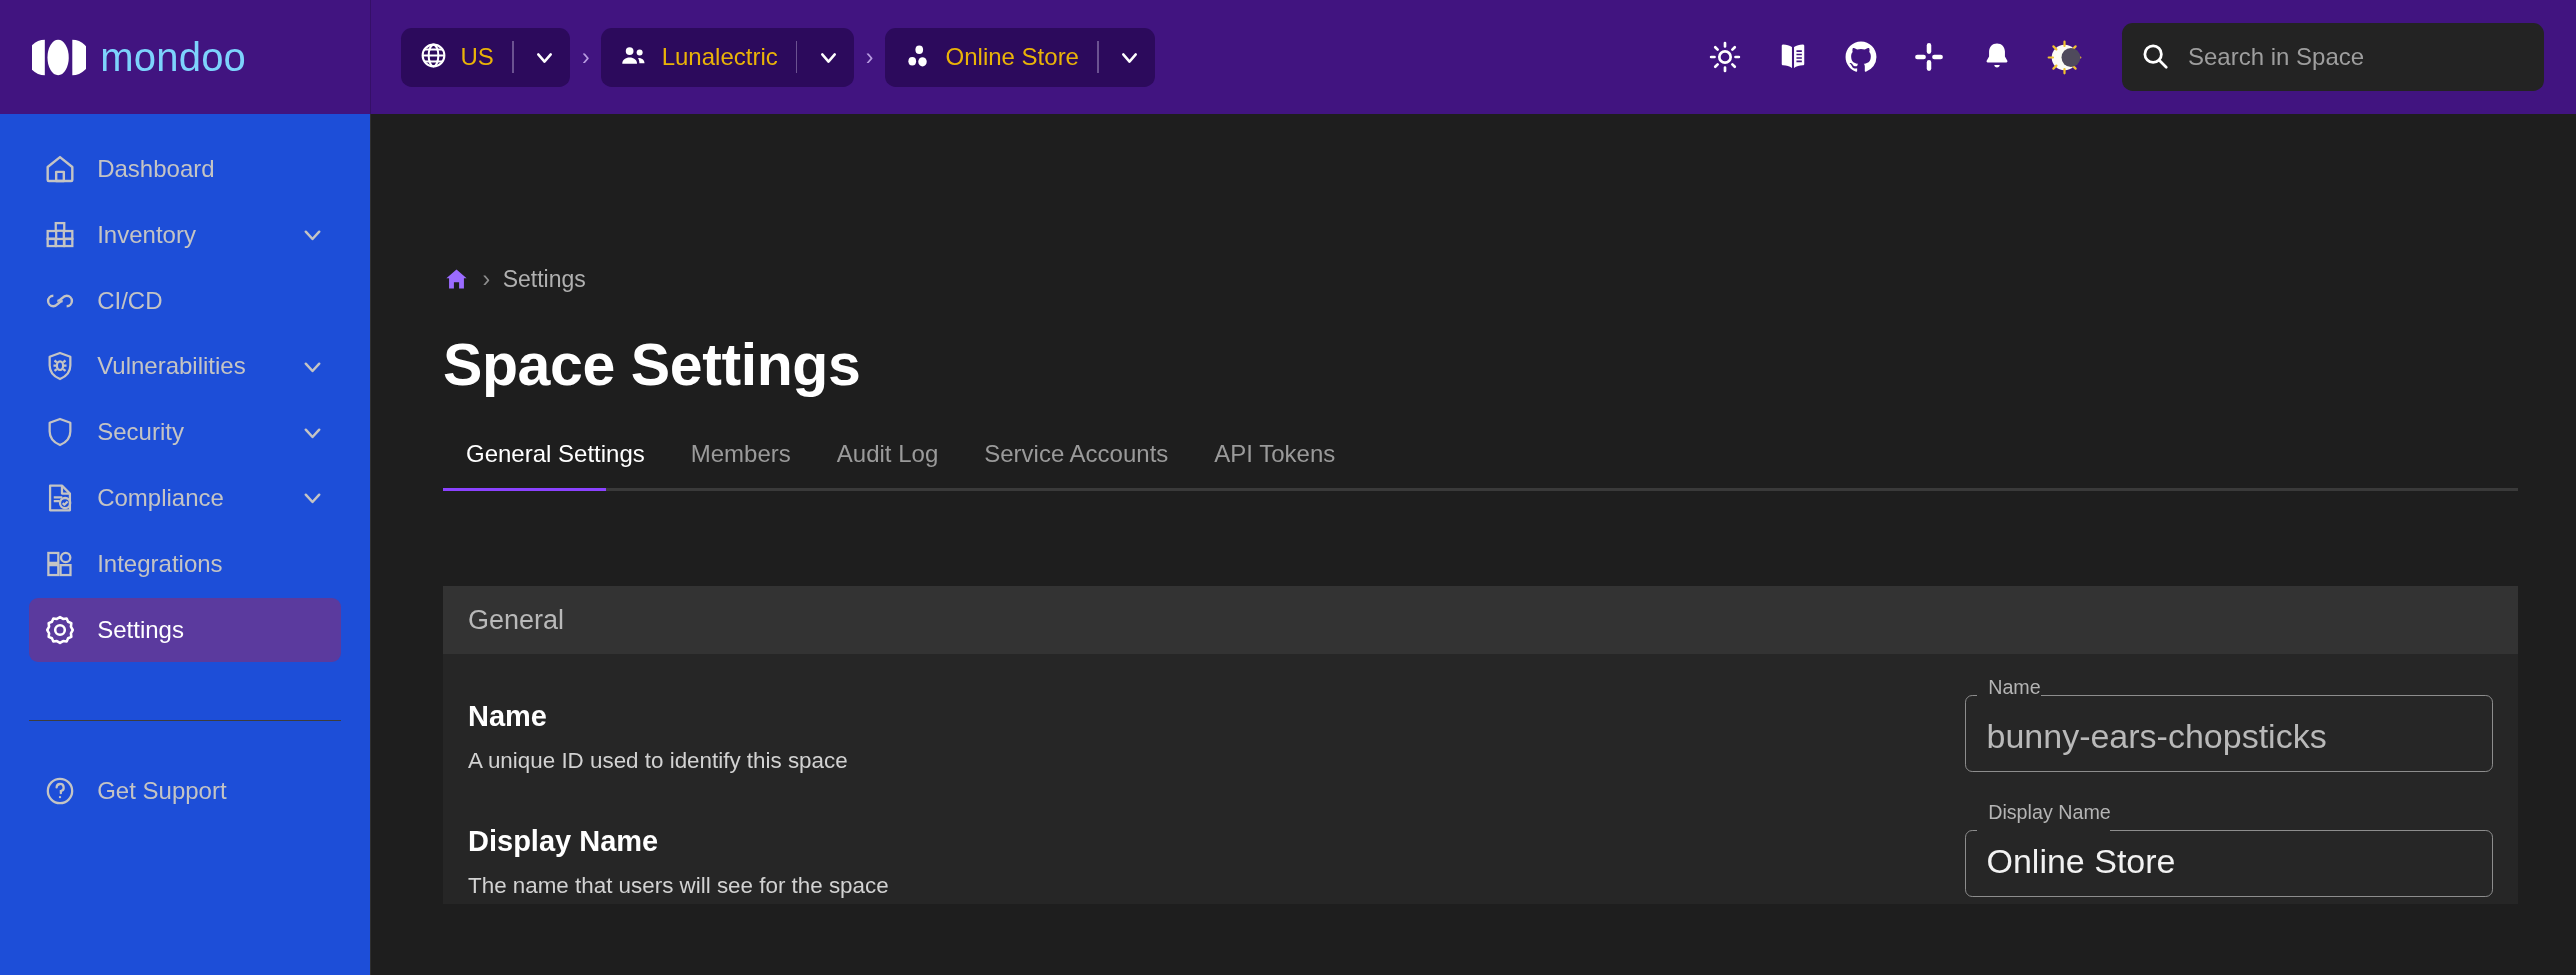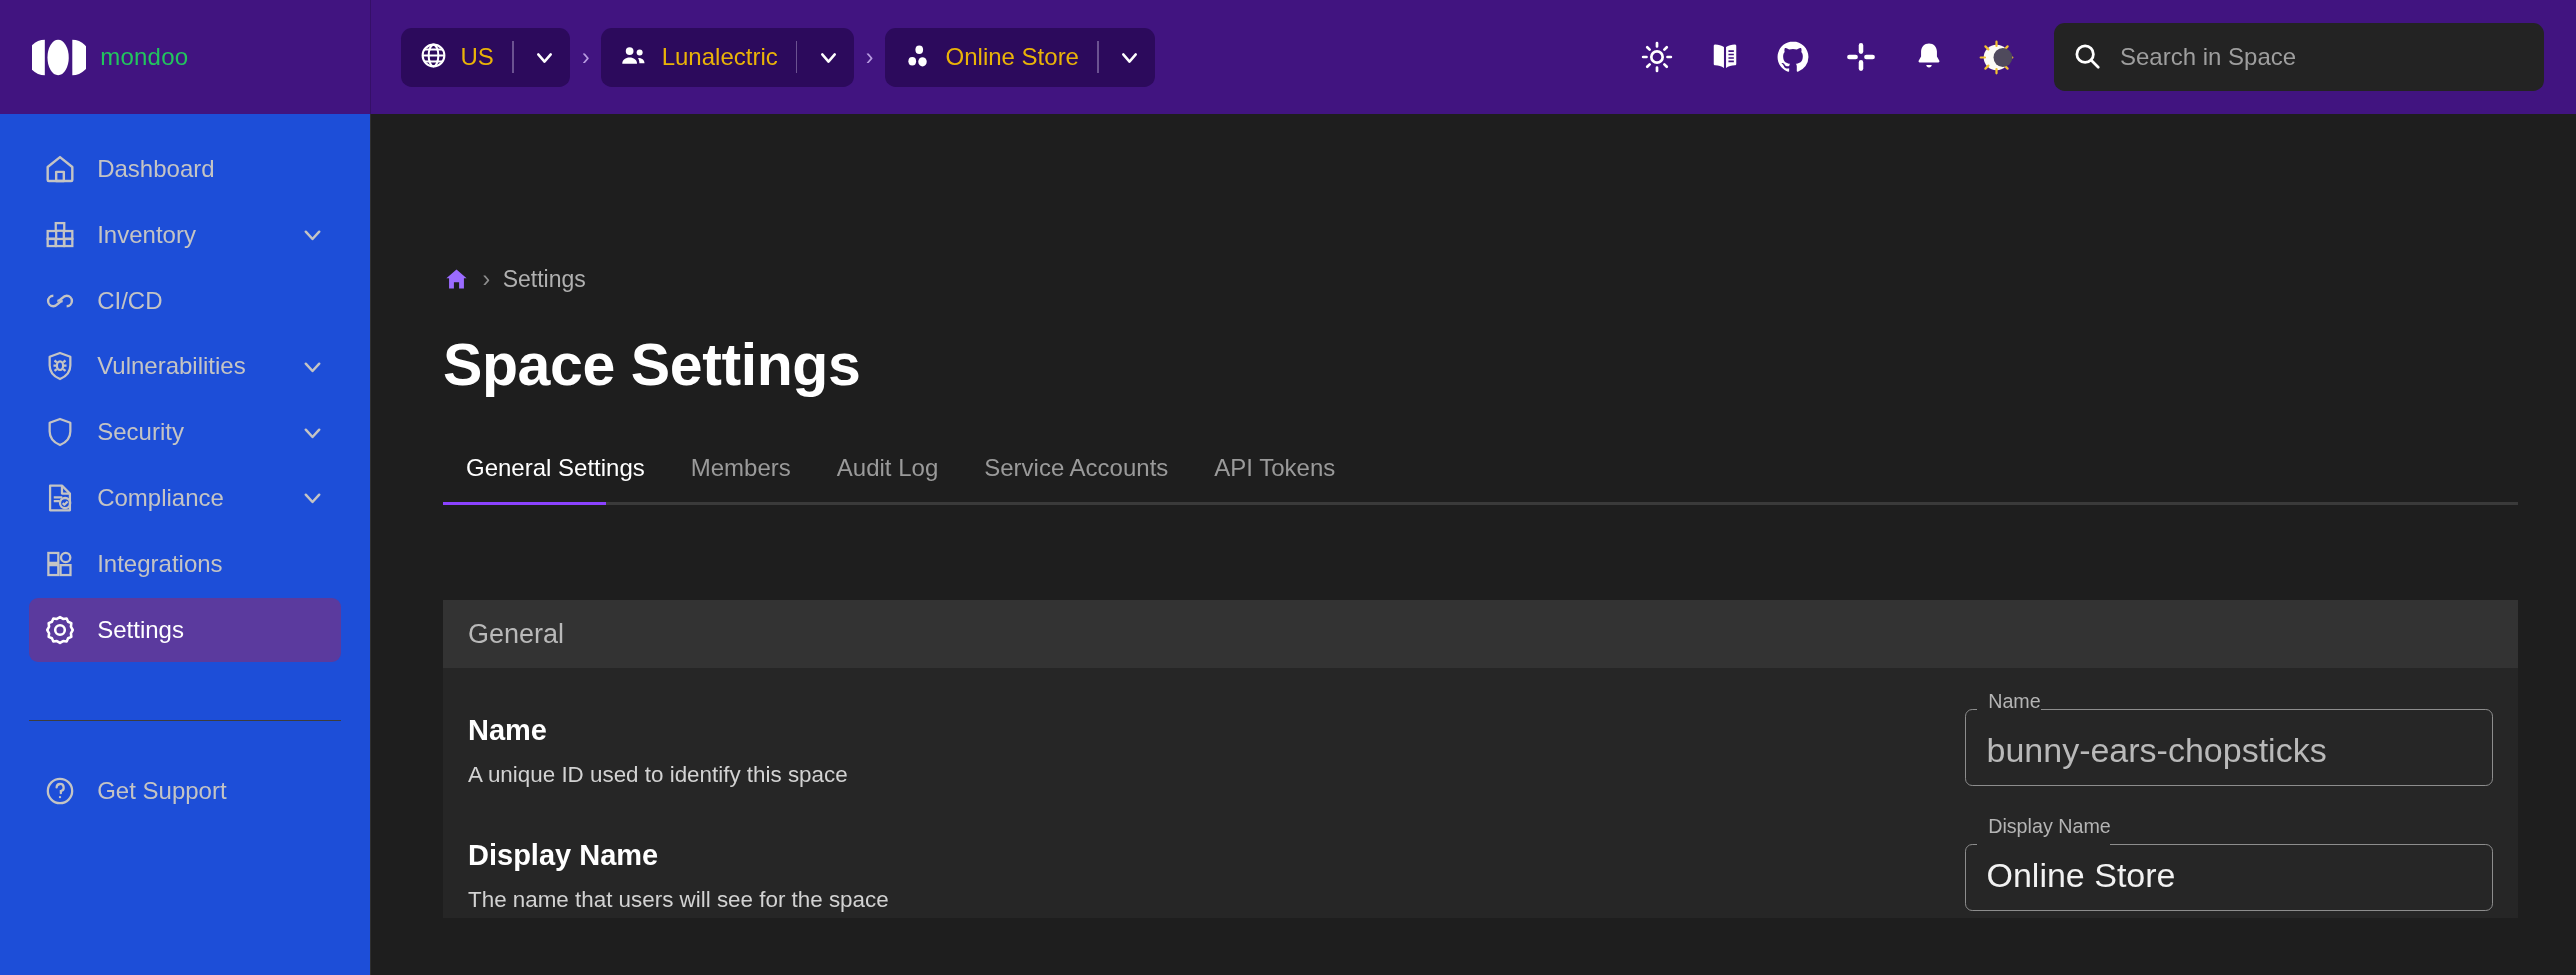--- a/index.html
+++ b/index.html
@@ -18,21 +18,21 @@
     display: flex; align-items: center;
     position: relative; z-index: 5;
   }
   .logo-zone {
     width: 371px; min-width: 371px; height: 114px;
     display: flex; align-items: center; padding-left: 32px;
     border-right: 1.8px solid #351068;
   }
   .logo-mark { width: 54px; height: 39px; flex: 0 0 auto; }
   .logo-text {
-    color: #22c55e; font-size: 24px; letter-spacing: 0.2px;
+    color: #7dd3fc; font-size: 40px; letter-spacing: 0.2px;
     margin-left: 14.3px; font-weight: 400;
   }
 
   .ctx-bar { display: flex; align-items: center; padding-left: 30px; gap: 0; }
   .ctx-chip {
     height: 59px; background: #2c0a5c; border-radius: 10.7px;
     display: flex; align-items: center; padding: 0 10.7px 0 18px; gap: 12.5px;
     cursor: pointer;
   }
   .ctx-chip .chip-label { color: #eab308; font-size: 24px; white-space: nowrap; }
@@ -42,21 +42,21 @@
 
   .header-spacer { flex: 1 1 auto; }
 
   .header-icons { display: flex; align-items: center; gap: 0; padding-right: 7.2px; }
   .hicon {
     width: 68px; height: 68px; display: flex; align-items: center; justify-content: center;
     cursor: pointer; border-radius: 50%;
   }
 
   .search-box {
-    width: 490px; height: 68px; background: #232323; border-radius: 10.7px;
+    width: 422px; height: 68px; background: #232323; border-radius: 10.7px;
     display: flex; align-items: center; padding: 0 18px; gap: 18px;
     margin-right: 32px; margin-left: 16px; cursor: text;
   }
   .search-ph { color: #9e9e9e; font-size: 24px; }
 
   
   .body-row { display: flex; flex: 1 1 auto; min-height: 0; }
 
   
   .sidebar {
@@ -79,21 +79,21 @@
   
   .main { flex: 1 1 auto; background: #1e1e1e; padding: 0 72px 0 72px; min-width: 0; overflow: hidden; }
 
   .breadcrumb { display: flex; align-items: center; gap: 12.5px; padding-top: 152px; }
   .breadcrumb .crumb-home { width: 27px; height: 27px; display: flex; align-items: center; }
   .breadcrumb .sep { color: #8d8d8d; font-size: 23px; }
   .breadcrumb .crumb { color: #b0b0b0; font-size: 23px; cursor: pointer; }
 
   .page-title { color: #ffffff; font-size: 59px; font-weight: 700; margin-top: 38px; letter-spacing: -0.4px; }
 
-  .tabs-wrap { margin-top: 55px; position: relative; }
+  .tabs-wrap { margin-top: 41px; position: relative; }
   .tabs { display: flex; align-items: flex-end; gap: 0; }
   .tab {
     font-size: 24px; color: #9a9a9a; padding: 0 23px 19.7px 23px; cursor: pointer; white-space: nowrap;
   }
   .tab:first-child { padding-left: 23px; }
   .tab.active { color: #ffffff; }
   .tabs-track { height: 3.6px; background: #3a3a3a; width: 2075px; position: relative; }
   .tabs-indicator { position: absolute; left: 0; top: 0; height: 3.6px; width: 163px; background: #8b42ff; }
 
   

